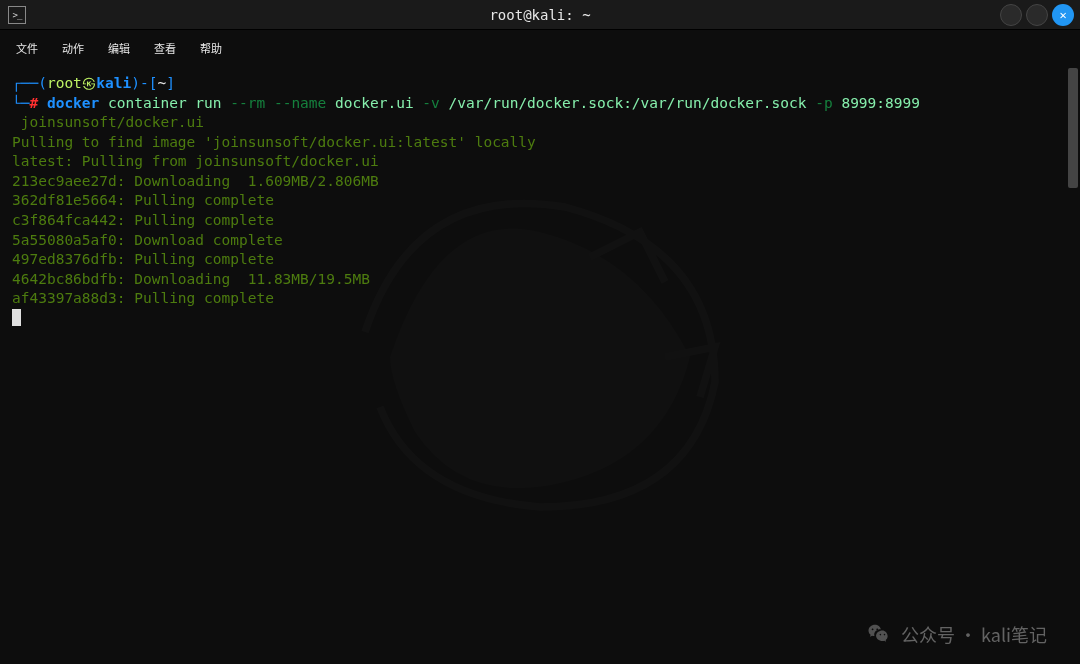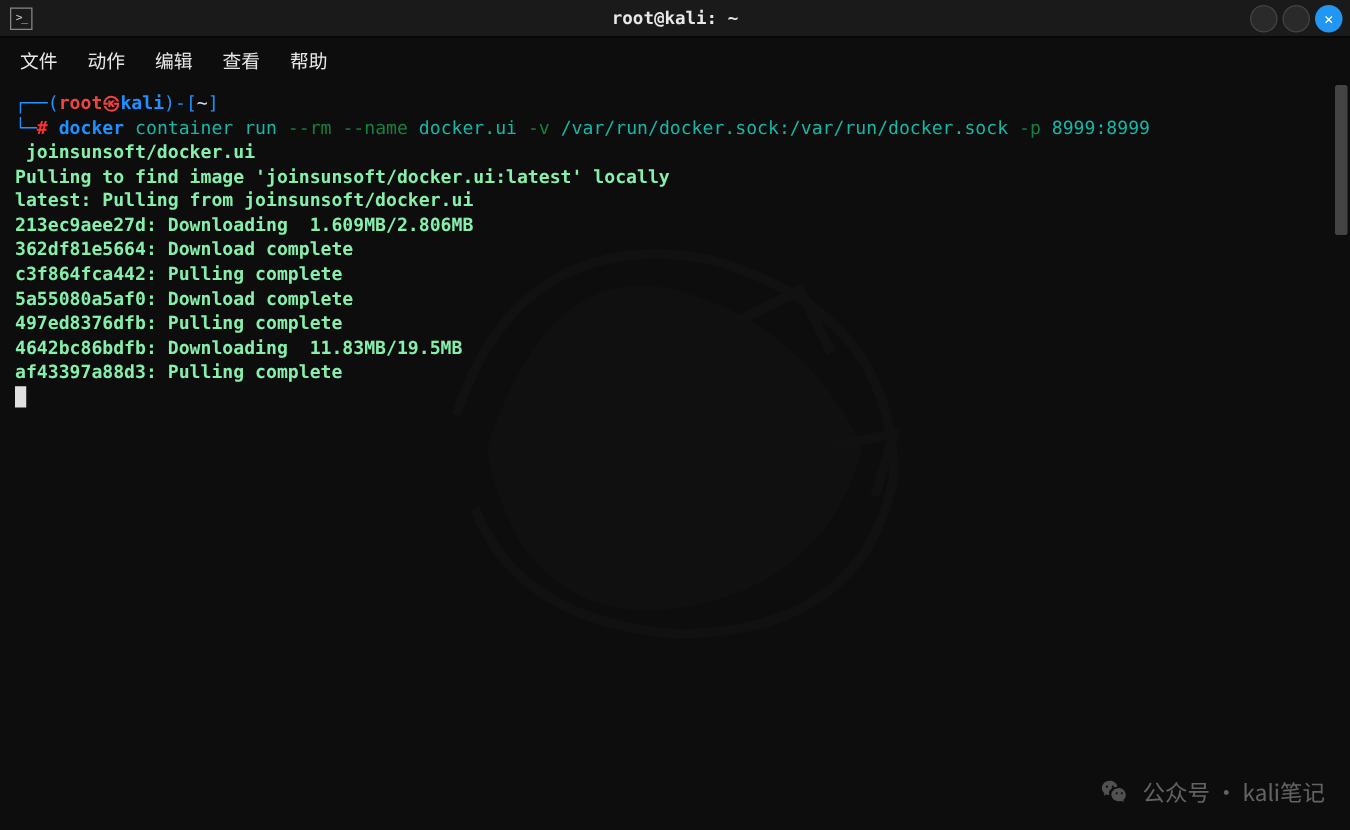--- a/index.html
+++ b/index.html
@@ -40,21 +40,21 @@
     .title-bar-icon::after {
       content: ">_";
       font-size: 9px;
       letter-spacing: -1px;
     }
     .window-title {
       position: absolute;
       left: 50%;
       transform: translateX(-50%);
       color: #e8e8e8;
-      font-weight: bold;
+      font-weight: normal;
       font-size: 14px;
     }
     .window-controls {
       position: absolute;
       right: 6px;
       top: 50%;
       transform: translateY(-50%);
       display: flex;
       gap: 4px;
     }
@@ -76,47 +76,46 @@
       font-weight: bold;
     }
     .menu-bar {
       height: 36px;
       background: #0d0d0d;
       display: flex;
       align-items: center;
       padding: 0 16px;
       gap: 24px;
       font-family: "Noto Sans CJK SC", sans-serif;
-      font-size: 15px;
+      font-size: 11px;
       color: #e8e8e8;
     }
     .menu-item {
       cursor: pointer;
     }
     .terminal-content {
       padding: 8px 12px;
       line-height: 1.35;
       white-space: pre;
       position: relative;
       height: calc(100% - 66px);
     }
     .prompt-line {
       display: block;
     }
     .prompt-paren { color: #1e90ff; }
-    .prompt-user { color: #ef4444; font-weight: bold; }
+    .prompt-user { color: #bef264; font-weight: normal; }
     .prompt-host { color: #1e90ff; font-weight: bold; }
     .prompt-symbol { color: #ff3030; font-weight: bold; }
     .prompt-path { color: #e0e0e0; }
     .prompt-bracket { color: #1e90ff; }
     .cmd-flag { color: #15803d; }
-    .cmd-text { color: #14b8a6; }
+    .cmd-text { color: #86efac; }
     .output-line {
-      color: #86efac;
-      font-weight: bold;
+      color: #4d7c0f;
     }
     .cursor {
       display: inline-block;
       width: 9px;
       height: 17px;
       background: #e0e0e0;
       vertical-align: text-bottom;
     }
     .scrollbar {
       position: absolute;
@@ -133,21 +132,21 @@
       left: 50%;
       transform: translate(-50%, -45%);
       width: 500px;
       height: 500px;
       opacity: 0.08;
       pointer-events: none;
     }
     .watermark {
       position: absolute;
       bottom: 16px;
-      right: 20px;
+      right: 33px;
       display: flex;
       align-items: center;
       gap: 8px;
       color: #888;
       font-family: "Noto Sans CJK SC", sans-serif;
       font-size: 18px;
       opacity: 0.7;
     }
     .wechat-icon {
       width: 28px;
@@ -178,21 +177,21 @@
 
 <svg class="dragon-bg" viewBox="0 0 100 100">
   <path d="M20,50 Q30,20 50,25 Q70,30 80,50 Q75,70 55,75 Q35,80 25,65 Q20,55 20,50 M50,35 Q60,38 65,50 Q60,62 50,60 Q40,58 40,48 Q42,38 50,35" fill="#333"></path>
   <path d="M15,45 Q25,15 55,20 Q85,28 85,55 Q80,80 50,80 Q25,78 18,60 M60,30 L70,25 L75,35 M75,50 L85,48 L82,58" fill="none" stroke="#444" stroke-width="1.5"></path>
 </svg>
 
 <div class="terminal-content"><span class="prompt-line"><span class="prompt-paren">┌──(</span><span class="prompt-user">root</span><span class="prompt-user">㉿</span><span class="prompt-host">kali</span><span class="prompt-paren">)-</span><span class="prompt-bracket">[</span><span class="prompt-path">~</span><span class="prompt-bracket">]</span></span><span class="prompt-line"><span class="prompt-paren">└─</span><span class="prompt-symbol">#</span><span class="prompt-host"> docker</span><span class="cmd-text"> container run </span><span class="cmd-flag">--rm</span><span class="cmd-text"> </span><span class="cmd-flag">--name</span><span class="cmd-text"> docker.ui </span><span class="cmd-flag">-v</span><span class="cmd-text"> /var/run/docker.sock:/var/run/docker.sock </span><span class="cmd-flag">-p</span><span class="cmd-text"> 8999:8999</span></span><span class="output-line"> joinsunsoft/docker.ui</span>
 <span class="output-line">Pulling to find image 'joinsunsoft/docker.ui:latest' locally</span>
 <span class="output-line">latest: Pulling from joinsunsoft/docker.ui</span>
 <span class="output-line">213ec9aee27d: Downloading  1.609MB/2.806MB</span>
-<span class="output-line">362df81e5664: Download complete</span>
+<span class="output-line">362df81e5664: Pulling complete</span>
 <span class="output-line">c3f864fca442: Pulling complete</span>
 <span class="output-line">5a55080a5af0: Download complete</span>
 <span class="output-line">497ed8376dfb: Pulling complete</span>
 <span class="output-line">4642bc86bdfb: Downloading  11.83MB/19.5MB</span>
 <span class="output-line">af43397a88d3: Pulling complete</span>
 <span class="cursor"></span>
 </div>
 
 <div class="scrollbar"></div>
 

